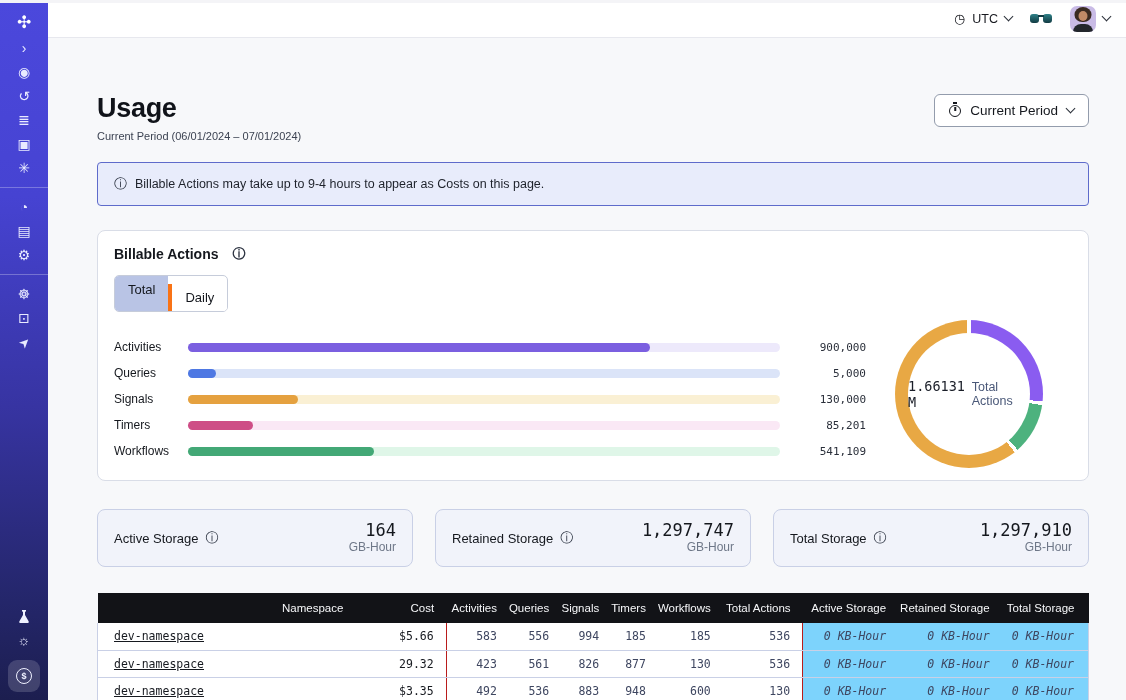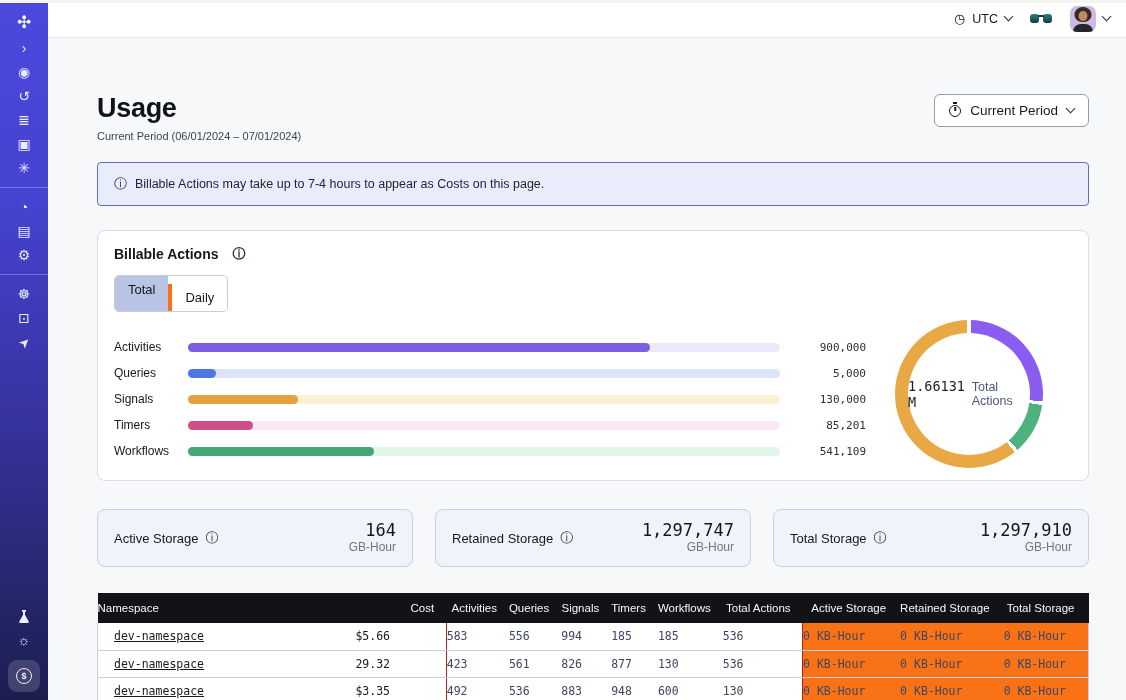--- a/index.html
+++ b/index.html
@@ -99,29 +99,29 @@
     padding:8px 16px;display:flex;align-items:center;justify-content:space-between;}
   .slabel{font-size:13px;color:#15181E;display:flex;align-items:center;gap:7px;}
   .sval{text-align:right;line-height:1.15;}
   .sval .v{font-family:"DejaVu Sans Mono",monospace;font-size:17px;color:#14171D;}
   .sval .u{font-size:12px;color:#6E7788;margin-top:1px;}
 
   
   table.usage{margin-top:26px;width:100%;border-collapse:collapse;}
   .usage thead th{background:#121317;color:#F6F7F9;font-weight:500;font-size:11.5px;
     height:30px;text-align:right;padding:0 12px 0 0;white-space:nowrap;}
-  .usage thead th.c-name{text-align:left;}
+  .usage thead th.c-name{text-align:right;}
   .usage thead th.c-astor,.usage thead th.c-rstor,.usage thead th.c-tstor{padding-right:14px;}
   .usage tbody td{background:#FFF;height:27px;border-bottom:1px solid #C9D0E6;
     font-family:"DejaVu Sans Mono",monospace;font-size:11.5px;color:#3E4660;
-    text-align:left;padding:0 12px 0 0;white-space:nowrap;}
+    text-align:right;padding:0 12px 0 0;white-space:nowrap;}
   .usage tbody td.c-name{text-align:left;padding-left:16px;border-left:1px solid #C9D0E6;}
   .usage tbody td.c-cost{color:#16191F;}
   .usage tbody td.g-sep{border-left:1px solid #b91c1c;}
-  .usage tbody td.stor{background:#f97316;padding-right:14px;}
+  .usage tbody td.stor{background:#7dd3fc;padding-right:14px;font-style:italic;}
   .usage tbody td.c-tstor{border-right:1px solid #C9D0E6;}
   .ns-link{color:#16191F;text-decoration:underline;cursor:pointer;}
 </style>
 </head>
 <body>
 
 <div class="topstrip"></div>
 
 <aside class="sidebar">
   <div class="s-item logo">
@@ -212,21 +212,21 @@
       </div>
       <button class="period-btn">
         <span class="stopwatch"></span>
         <span>Current Period</span>
         <span class="caret"></span>
       </button>
     </div>
 
     <div class="banner">
       <span class="info-i">ⓘ</span>
-      <span>Billable Actions may take up to 7-4 hours to appear as Costs on this page.</span>
+      <span>Billable Actions may take up to 9-4 hours to appear as Costs on this page.</span>
     </div>
 
     <section class="card">
       <div class="card-title">
         <span>Billable Actions</span>
         <span class="info-i">ⓘ</span>
       </div>
 
       <div class="toggle">
         <span class="tab active">Total</span>

